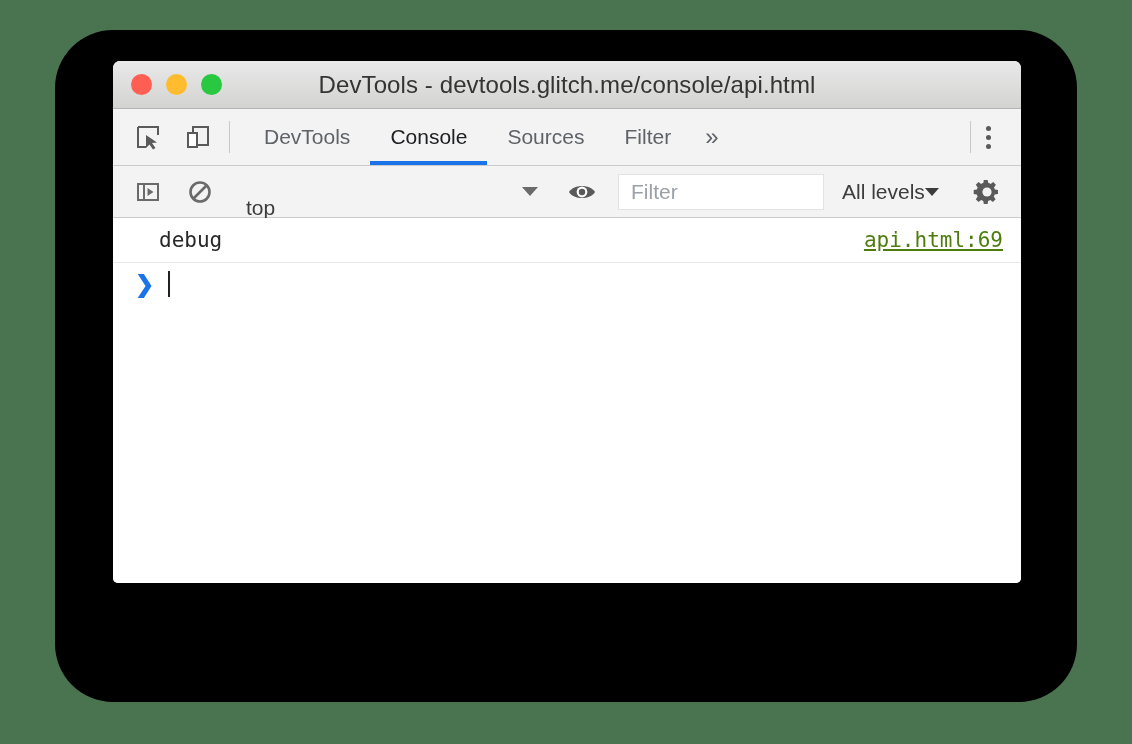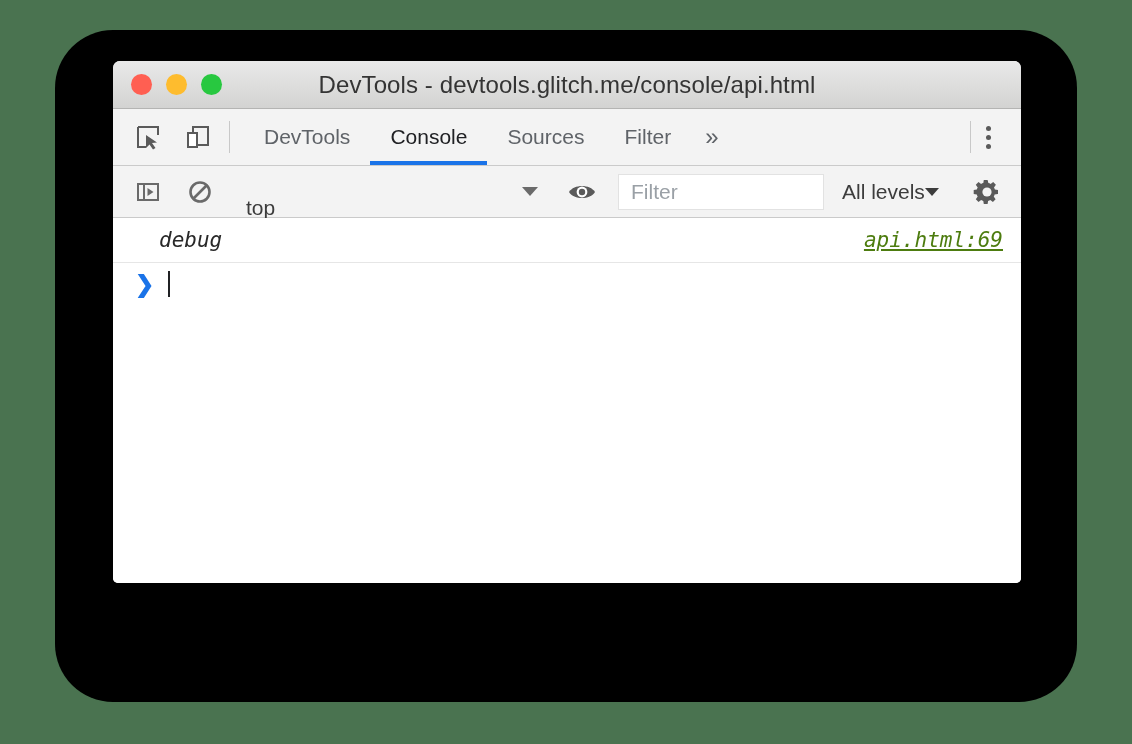--- a/index.html
+++ b/index.html
@@ -238,21 +238,20 @@
     flex-direction: column;
   }
   .msg-row {
     display: flex;
     align-items: center;
     justify-content: space-between;
     height: 44px;
     min-height: 44px;
     border-bottom: 1px solid #e6e6e6;
     padding: 0 18px 0 46px;
-    font-style: italic;
   }
   .msg-text {
     font-family: "DejaVu Sans Mono", monospace;
     font-size: 21px;
     color: #282828;
   }
   .msg-link {
     font-family: "DejaVu Sans Mono", monospace;
     font-size: 21px;
     color: #4d7c0f;

